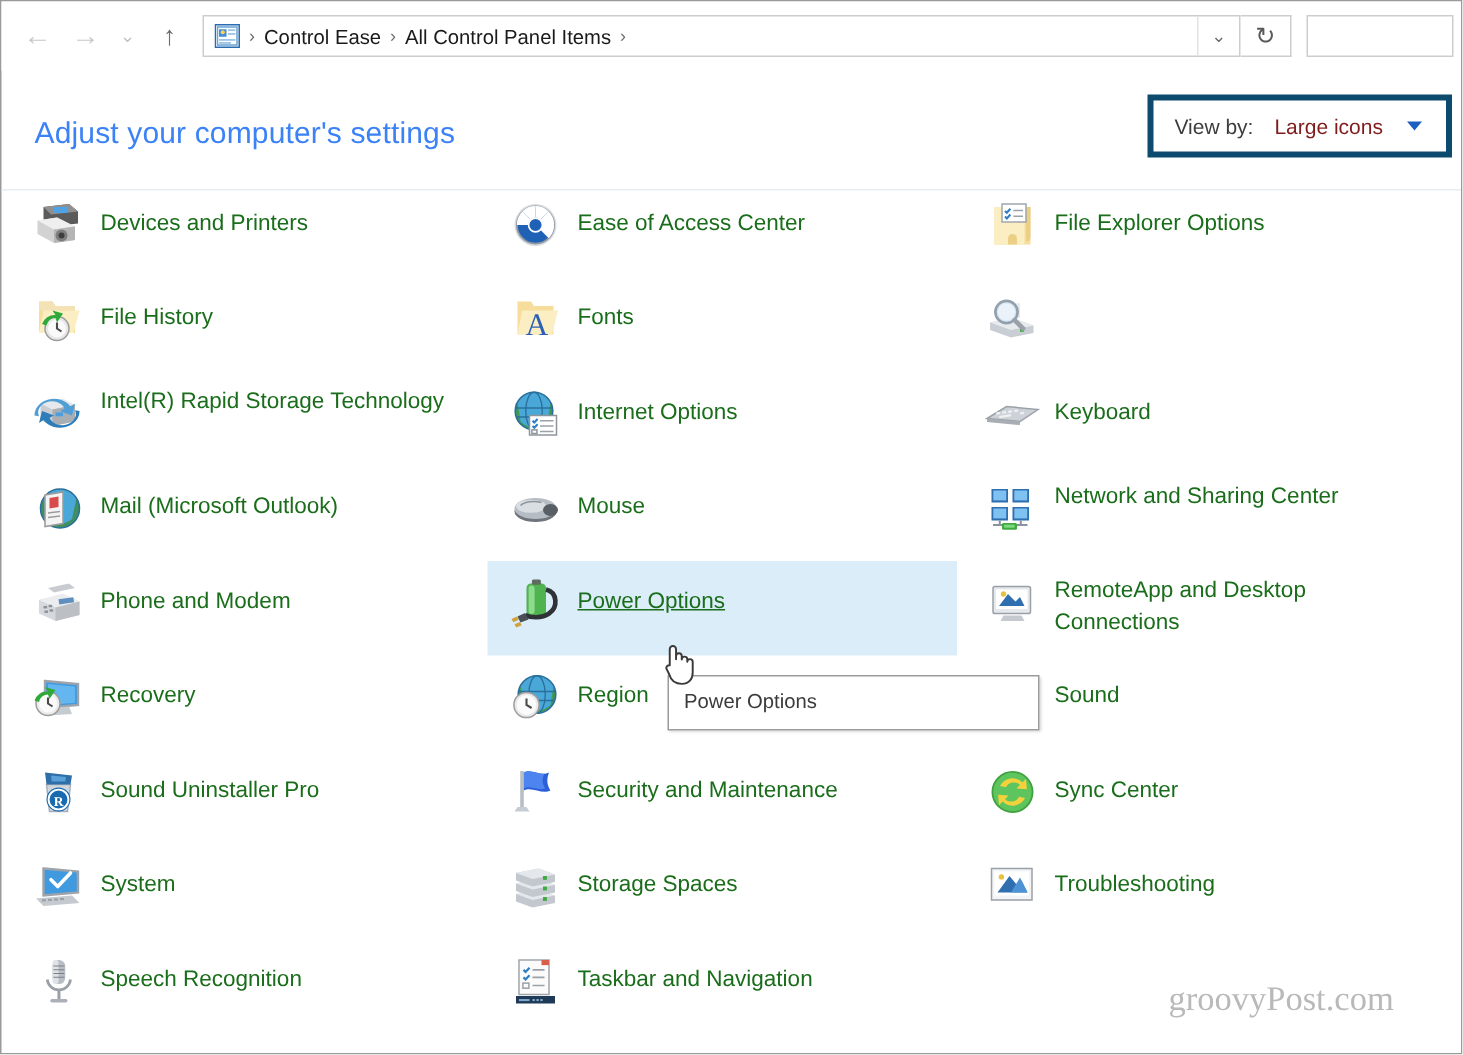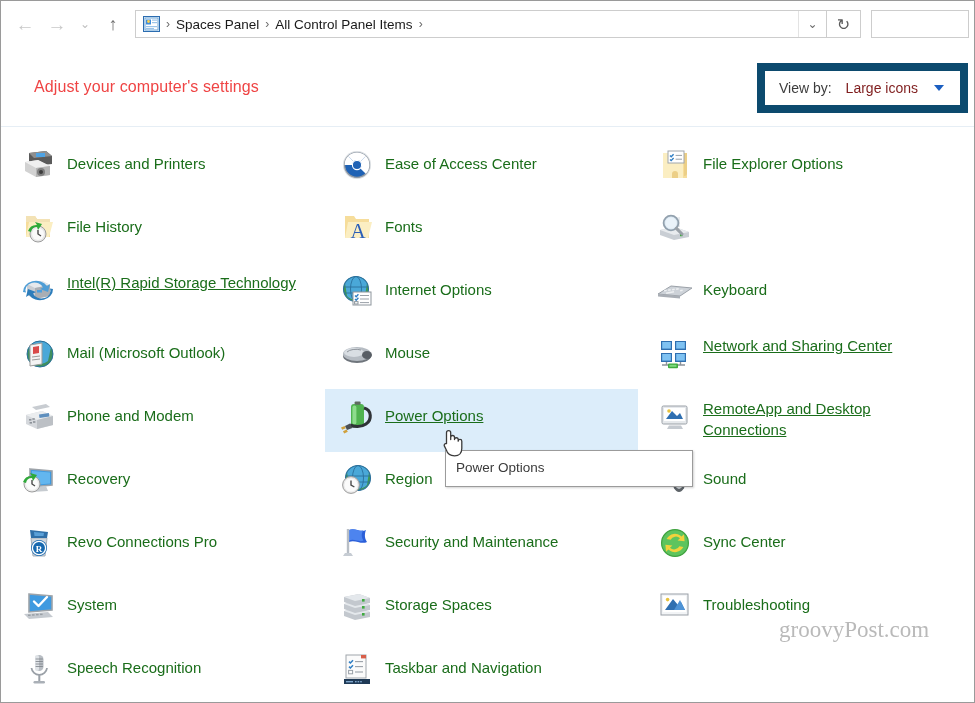--- a/index.html
+++ b/index.html
@@ -67,29 +67,29 @@
     color: #5a5a5a; font-size: 16px;
   }
   .searchbox {
     margin-left: 10px;
     width: 98px; height: 28px;
     border: 1px solid #cdcdcd; background: #fff;
   }
 
   
   .page-title {
-    position: absolute; left: 33px; top: 77px;
-    font-size: 16px; color: #ef4444; font-weight: 400;
+    position: absolute; left: 22px; top: 77px;
+    font-size: 20px; color: #3b82f6; font-weight: 400;
     letter-spacing: 0.1px;
   }
 
   
   .viewby-wrap {
     position: absolute; right: 6px; top: 62px;
-    border: 8px solid #0c4a6e;
+    border: 4px solid #0c4a6e;
     background: #ffffff;
     padding: 9px 16px 9px 14px;
     display: flex; align-items: center; gap: 14px;
   }
   .viewby-label { font-size: 14px; color: #3d3d3d; }
   .viewby-value { font-size: 14px; color: #7f1d1d; }
   .viewby-caret {
     width: 0; height: 0;
     border-left: 5px solid transparent;
     border-right: 5px solid transparent;
@@ -97,21 +97,21 @@
     margin-left: 2px;
   }
 
   .hrule {
     position: absolute; left: 0; top: 125px;
     width: 973px; height: 1px; background: #e6eef5;
   }
 
   
   .grid {
-    position: absolute; left: 0; top: 136px;
+    position: absolute; left: 0; top: 121px;
     width: 800px; height: 566px; padding-left: 17px;
   }
   .col { position: absolute; top: 0; width: 318px; }
   .col1 { left: 12px; }
   .col2 { left: 330px; }
   .col3 { left: 648px; }
 
   .item {
     position: relative;
     height: 63px;
@@ -124,21 +124,21 @@
     margin-right: 8px;
     margin-left: 6px;
     display: flex; align-items: center; justify-content: center;
   }
   .item .lbl {
     font-size: 15px; color: #1a6d1a;
     line-height: 21px;
     padding-top: 8px;
     max-width: 250px;
   }
-  .item.two .lbl { padding-top: 1px; text-decoration: underline; }
+  .item.two .lbl { padding-top: 1px; }
 
   .item.hl {
     background: #dcedfa;
     margin-left: -6px;
     padding-left: 6px;
     width: 313px;
   }
   .item.hl .lbl {
     text-decoration: underline;
   }
@@ -158,21 +158,21 @@
   }
 
   
   .cursor {
     position: absolute; left: 438px; top: 425px;
     z-index: 60; pointer-events: none;
   }
 
   
   .watermark {
-    position: absolute; left: 778px; top: 616px;
+    position: absolute; left: 778px; top: 652px;
     font-family: "Liberation Serif", serif;
     font-size: 23px; color: #b9b9b9;
     z-index: 30; white-space: nowrap;
   }
 </style>
 </head>
 <body>
 
 <div id="root">
 
@@ -189,21 +189,21 @@
           <rect x="2" y="2" width="13" height="12" fill="#ffffff" stroke="#6aa3d5"></rect>
           <rect x="3" y="3.5" width="5" height="5" fill="#3f8ddb"></rect>
           <circle cx="5.5" cy="5.5" r="1.4" fill="#ffd24d"></circle>
           <rect x="9" y="3.5" width="5" height="1.2" fill="#9bc4e8"></rect>
           <rect x="9" y="6" width="5" height="1.2" fill="#9bc4e8"></rect>
           <rect x="3" y="10" width="11" height="1.2" fill="#9bc4e8"></rect>
           <rect x="3" y="12" width="8" height="1.2" fill="#9bc4e8"></rect>
         </svg>
       </span>
       <span class="crumb-sep">›</span>
-      <span class="crumb">Spaces Panel</span>
+      <span class="crumb">Control Ease</span>
       <span class="crumb-sep">›</span>
       <span class="crumb">All Control Panel Items</span>
       <span class="crumb-sep">›</span>
       <span class="addr-chevron">⌄</span>
     </div>
 
     <div class="refresh-btn">↻</div>
 
     <div class="searchbox"></div>
   </div>
@@ -314,21 +314,21 @@
             <svg width="34" height="34" viewBox="0 0 34 34">
       <path d="M9 12 L25 12 L23 30 L11 30 Z" fill="#cfd6dd"></path>
       <path d="M9 12 L25 12 L23 30 L11 30 Z" fill="none" stroke="#a7b0ba"></path>
       <path d="M8 4 L26 6 L25 12 L9 12 Z" fill="#2f6fa8"></path>
       <path d="M12 6 L22 7 L21.5 10 L12.5 10 Z" fill="#5aa0d8"></path>
       <circle cx="17" cy="22" r="8" fill="#1769b0"></circle>
       <circle cx="17" cy="22" r="6.6" fill="none" stroke="#ffffff" stroke-width="1.3"></circle>
       <text x="17" y="26" font-family="Liberation Serif, serif" font-size="9" fill="#ffffff" text-anchor="middle" font-weight="bold">R</text>
     </svg>
           </span>
-          <span class="lbl">Revo Connections Pro</span>
+          <span class="lbl">Sound Uninstaller Pro</span>
         </div>
         <div class="item">
           <span class="ic">
             <svg width="38" height="32" viewBox="0 0 38 32">
       <path d="M9 4 L32 6 L32 20 L9 22 Z" fill="#3f9ae0"></path>
       <path d="M9 4 L32 6 L32 20 L9 22 Z" fill="none" stroke="#9da3a9" stroke-width="1.6"></path>
       <path d="M14 11.5 L18.5 16 L27 7" stroke="#ffffff" stroke-width="2.4" fill="none" stroke-linecap="round" stroke-linejoin="round"></path>
       <path d="M4 24 L28 22 L33 27 L9 29 Z" fill="#c5cad0"></path>
       <g fill="#9aa0a6">
         <rect x="8" y="24.5" width="2.6" height="1.5"></rect>

